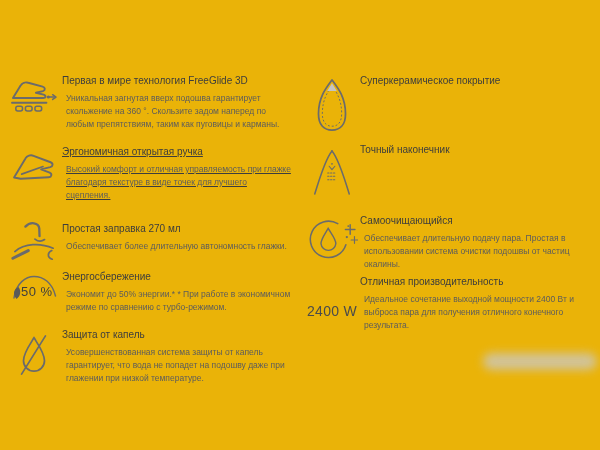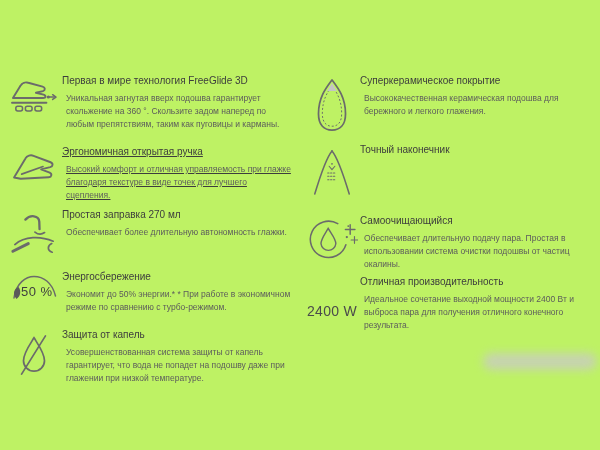--- a/index.html
+++ b/index.html
@@ -1,19 +1,19 @@
 <!DOCTYPE html>
 <html><head>
 <meta charset="utf-8">
 <style>
   html,body{margin:0;padding:0;background:#fff;}
   #page{
     position:relative;
     width:600px;height:450px;
-    background:#bef264;
+    background:#eab308;
     overflow:hidden;
     font-family:"Liberation Sans", sans-serif;
     color:#3d3d3d;
   }
   .columns{
     display:flex;
     padding-top:74px;
     padding-left:6px;
     padding-right:4px;
   }
@@ -36,21 +36,21 @@
   }
   .f-desc{
     font-size:8.5px;
     line-height:13px;
     color:#5c5c5c;
     margin:4px;
   }
   
   .col-left  .feature:nth-child(1){min-height:71px;}
   .col-left  .feature:nth-child(2){min-height:63px;text-decoration:underline;}
-  .col-left  .feature:nth-child(3){min-height:62px;}
+  .col-left  .feature:nth-child(3){min-height:62px;align-items:center;}
   .col-left  .feature:nth-child(4){min-height:58px;}
   .col-right .feature:nth-child(1){min-height:69px;}
   .col-right .feature:nth-child(2){min-height:71px;}
   .col-right .feature:nth-child(3){min-height:58px;}
 
   .energy-icon{position:relative;width:50px;height:34px;}
   .energy-icon .pct{
     position:absolute;left:12px;top:11px;
     font-size:13px;color:#3f3f3f;letter-spacing:0.5px;
   }
@@ -162,21 +162,20 @@
       <div class="feature">
         <div class="icon-box">
           <svg width="38" height="56" viewBox="0 0 38 58" fill="none" stroke="#6b6b6b" stroke-width="1.8" stroke-linejoin="round">
             <path d="M19 3 C25 11 33 21 33 38 C33 50 27 55 19 55 C11 55 5 50 5 38 C5 21 13 11 19 3 Z"></path>
             <path d="M19 9 C24 16 29 24 29 38 C29 47 25 51 19 51 C13 51 9 47 9 38 C9 24 14 16 19 9 Z" stroke-width="1" stroke-dasharray="2 2"></path>
             <path d="M19 6.5 L24 14.5 L14 14.5 Z" fill="#c4c4c4" stroke="none"></path>
           </svg>
         </div>
         <div class="txt">
           <p class="f-title">Суперкерамическое покрытие</p>
-          <p class="f-desc">Высококачественная керамическая подошва для бережного и легкого глажения.</p>
         </div>
       </div>
 
       <div class="feature">
         <div class="icon-box">
           <svg width="46" height="52" viewBox="0 0 48 54" fill="none" stroke="#6b6b6b" stroke-width="1.6" stroke-linecap="round">
             <path d="M6 50 C12 30 19 11 24 5"></path>
             <path d="M24 5 C29 11 36 30 42 50"></path>
             <path d="M21 21 L24 24.5 L27 21" stroke-width="1.1"></path>
             <path d="M19.5 28 H28.5" stroke-width="1.1" stroke-dasharray="1.4 1.6"></path>

